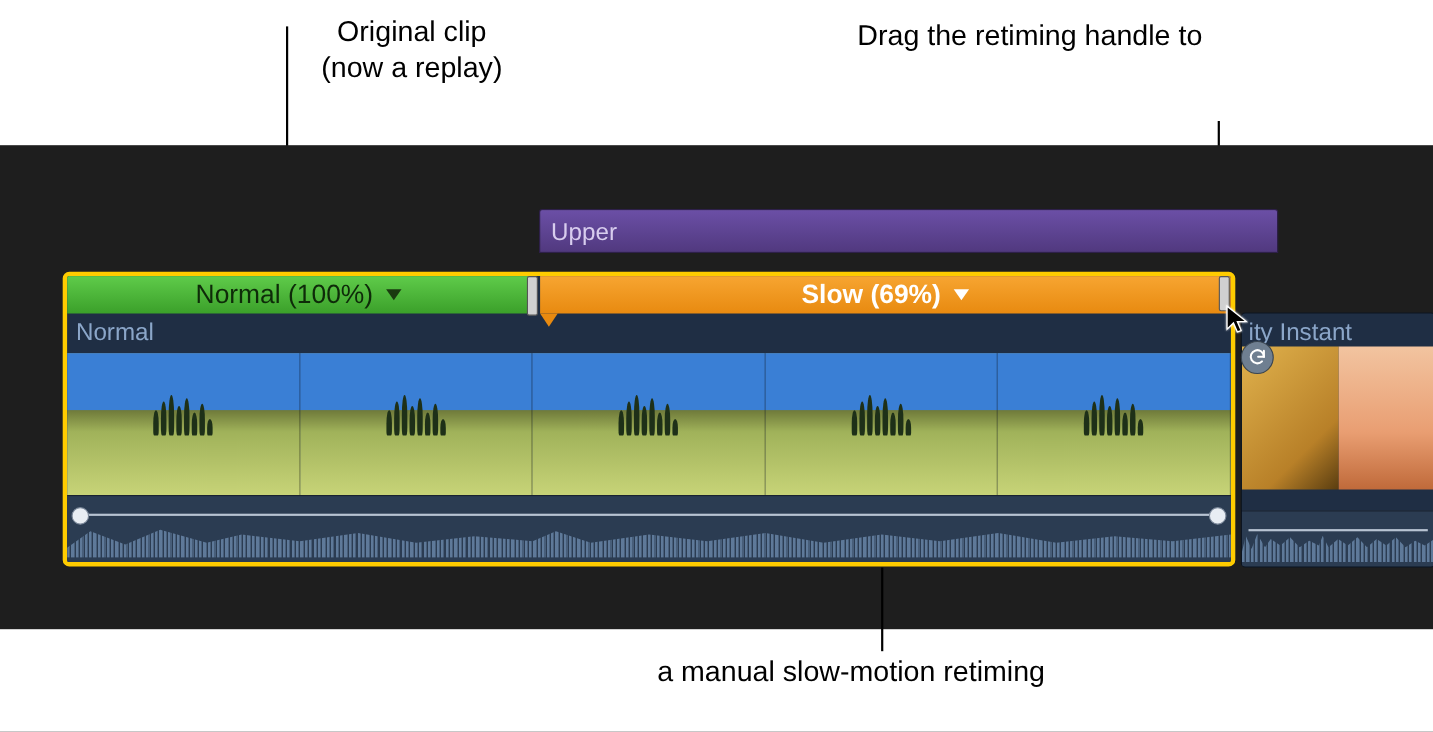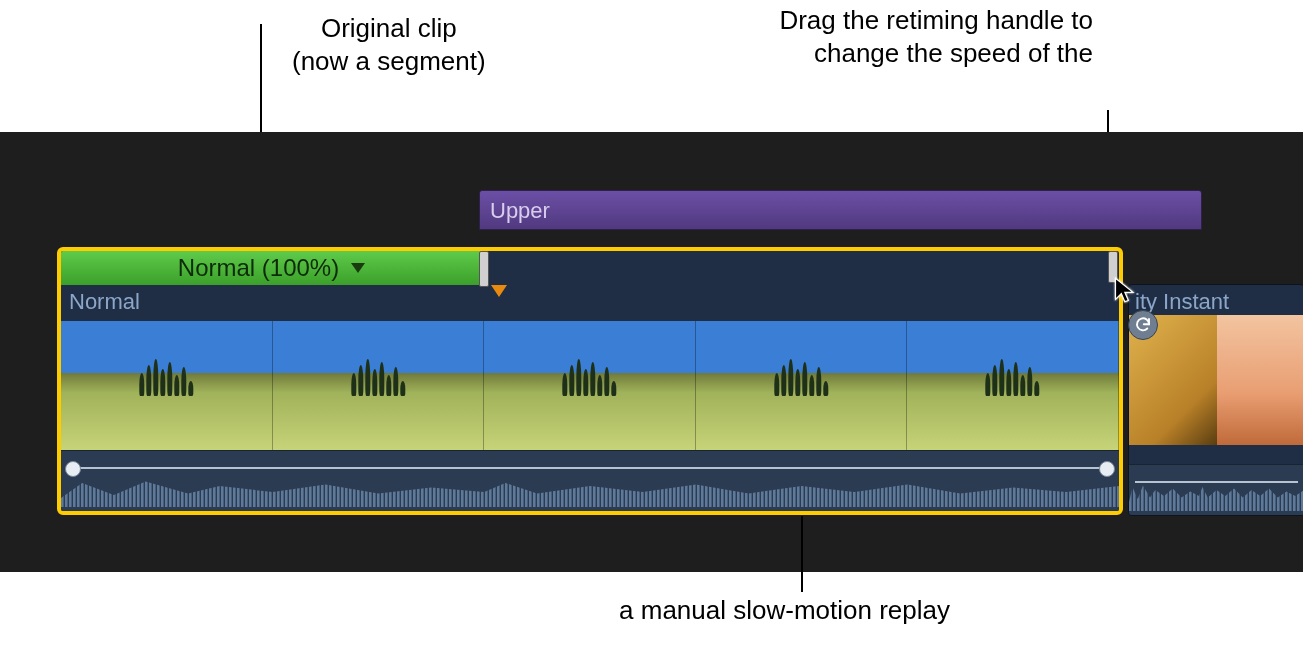--- a/index.html
+++ b/index.html
@@ -228,44 +228,47 @@
     background: #000;
   }
 </style>
 </head>
 <body>
 
 <div class="canvas">
 
   <div class="annotation" style="left:292px; top:12px; text-align:center;">
     <div>Original clip</div>
-    <div>(now a segment)</div>
+    <div>(now a replay)</div>
   </div>
   <div class="leader" style="left:260px; top:24px; width:2px; height:228px;"></div>
 
-  <div class="annotation" style="right:210px; top:4px; text-align:right;">
+  <div class="annotation" style="right:210px; top:16px; text-align:right;">
     <div>Drag the retiming handle to</div>
-    <div>change the speed of the</div>
   </div>
   <div class="leader" style="left:1107px; top:110px; width:2px; height:140px;"></div>
 
   <div class="timeline-strip">
 
-    <div class="upper-track" style="left:479px; top:58px; width:723px;">
+    <div class="upper-track" style="left:490px; top:58px; width:672px;">
       <span>Upper</span>
     </div>
 
     <div class="clip" style="left:57px; top:115px; width:1066px; height:268px;">
 
       <div class="speed-bar normal" style="left:0; width:425px;text-align:right;">
         <span>Normal (100%)</span>
         <span class="chev dark"></span>
       </div>
       <div class="retime-handle" style="left:418px;"></div>
 
+      <div class="speed-bar slow" style="left:430px; right:0;">
+        <span>Slow (69%)</span>
+        <span class="chev light"></span>
+      </div>
       <div class="orange-tab" style="left:430px; top:34px;"></div>
 
       <div class="clip-label">Normal</div>
 
       <div class="filmstrip">
 
         <div class="frame">
           <div class="trees">
               <span style="height:60%"></span>
               <span style="height:80%"></span>
@@ -359,16 +362,16 @@
     <div class="cursor" style="left:1112px; top:144px;">
       <svg viewBox="0 0 24 24">
         <path d="M3 2 L3 20 L8 15 L11 22 L14 21 L11 14 L18 14 Z" fill="#000" stroke="#fff" stroke-width="1"></path>
       </svg>
     </div>
 
   </div>
 
   <div class="leader" style="left:801px; top:516px; width:2px; height:76px;"></div>
   <div class="annotation" style="left:330px; top:594px; width:620px; text-align:right;">
-    <div>a manual slow-motion replay</div>
+    <div>a manual slow-motion retiming</div>
   </div>
 
 </div>
 
 </body></html>

